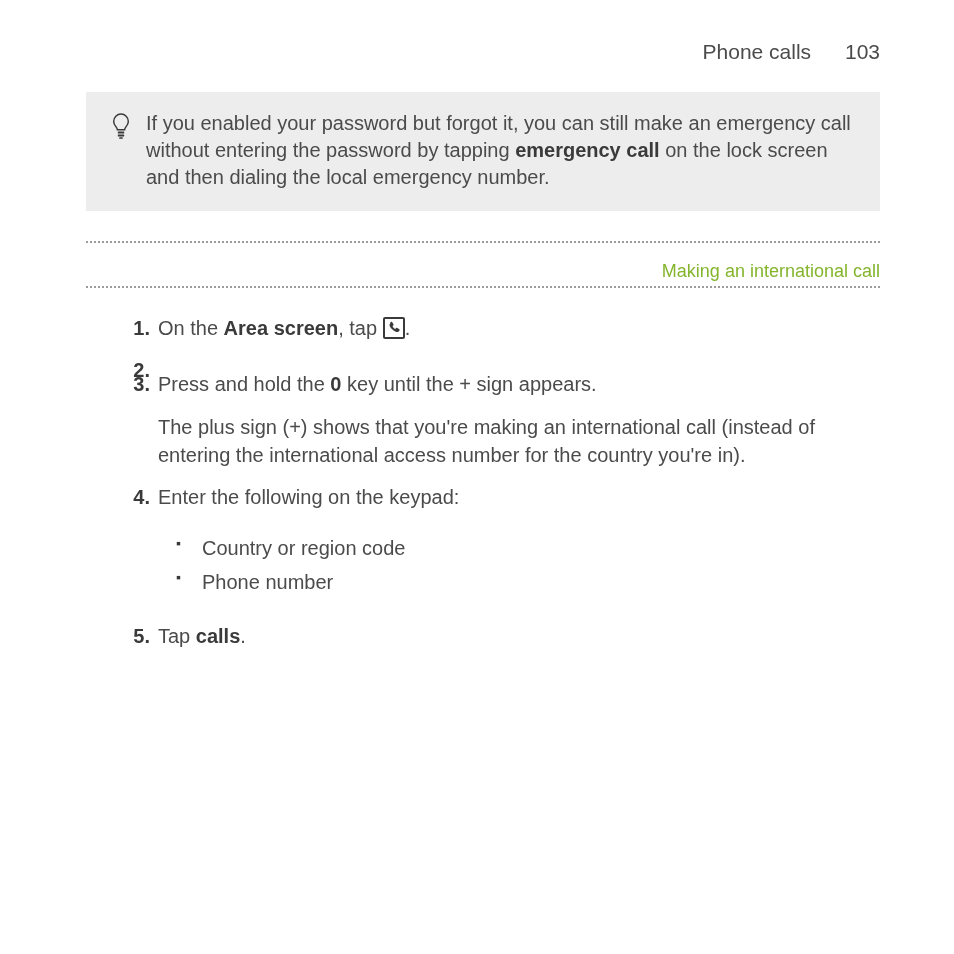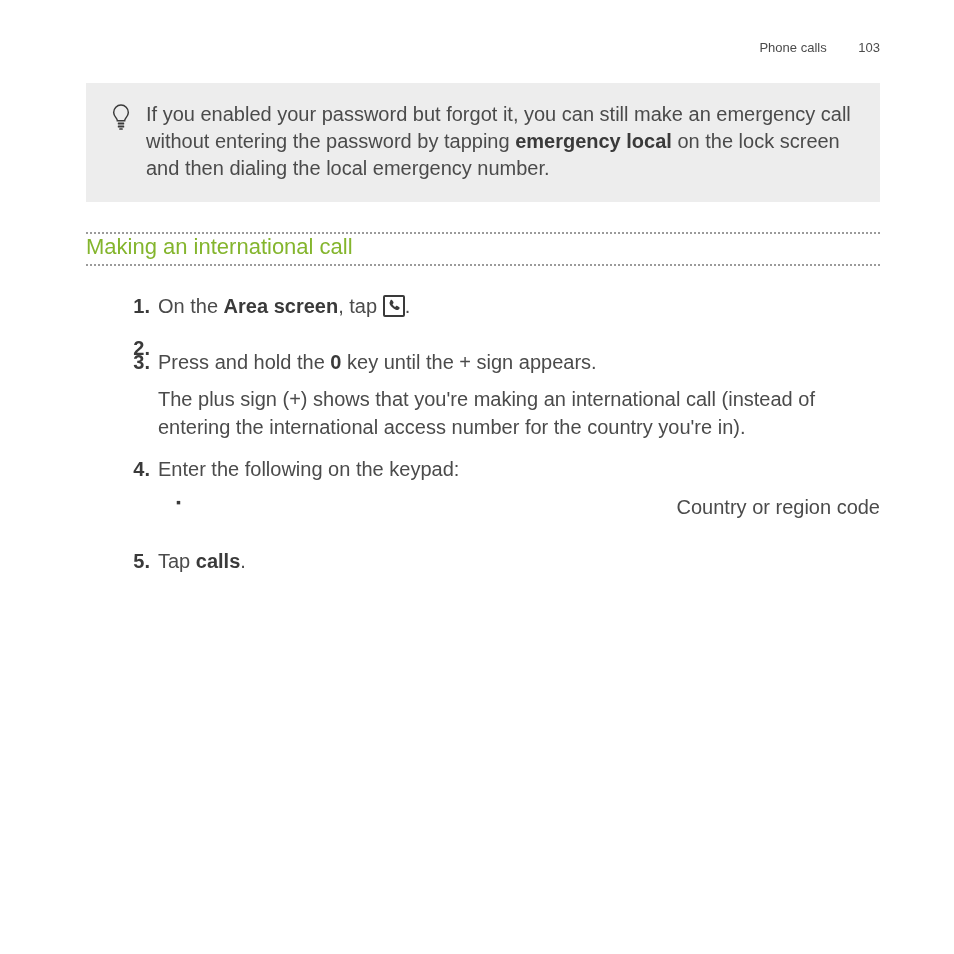--- a/index.html
+++ b/index.html
@@ -10,21 +10,21 @@
     background: #fff;
     font-family: "Segoe UI", "Helvetica Neue", Arial, sans-serif;
     color: #4b4b4b;
   }
   .page {
     box-sizing: border-box;
     padding: 40px 74px 0 86px;
   }
   .header-line {
     text-align: right;
-    font-size: 13px;
+    font-size: 21px;
     color: #4b4b4b;
     margin-bottom: 28px;
   }
   .header-line .sect {
     margin-right: 28px;
   }
   .tip-box {
     background: #ededed;
     padding: 18px 28px 20px 24px;
     margin-bottom: 30px;
@@ -51,23 +51,24 @@
     margin: 0 0 26px 0;
   }
   .dotline {
     border: none;
     border-top: 2px dotted #9b9b9b;
     margin: 0;
     height: 0;
   }
   .section-title {
     color: #84b52d;
-    font-size: 22px;
+    font-size: 18px;
     font-weight: 400;
-    margin: 0 0 4px 0;
+    margin: 18px 0 4px 0;
+    text-align: right;
   }
   ol.steps {
     list-style: none;
     margin: 0;
     padding: 0 0 0 36px;
   }
   ol.steps > li {
     position: relative;
     padding: 0 0 14px 36px;
     font-size: 20px;
@@ -81,27 +82,26 @@
     font-weight: 600;
     color: #3a3a3a;
     width: 28px;
     text-align: right;
   }
   ol.steps > li .bold {
     font-weight: 600;
     color: #3a3a3a;
   }
   ol.steps > li .desc {
-    margin-top: 9px;
+    margin-top: 15px;
   }
   ul.bullets {
     list-style: none;
-    margin: 10px 0 6px 18px;
+    margin: 23px 0 6px 18px;
     padding: 0;
-    text-align: right;
   }
   ul.bullets > li {
     position: relative;
     padding: 0 0 6px 26px;
     font-size: 20px;
     color: #4b4b4b;
   }
   ul.bullets > li:before {
     content: "\25AA"; 
     position: absolute;
@@ -167,35 +167,36 @@
   <div class="tip-box">
     <div class="tip-icon">
       <svg viewBox="0 0 24 30">
         <path d="M12 2 C7.6 2 4 5.6 4 10 c0 3 1.7 4.8 3 6.5 c0.5 0.7 1 1.5 1 2.5 h8 c0-1 0.5-1.8 1-2.5 c1.3-1.7 3-3.5 3-6.5 C20 5.6 16.4 2 12 2 z" fill="none" stroke="#3a3a3a" stroke-width="1.6"></path>
         <rect x="8.5" y="21" width="7" height="2.2" rx="0.6" fill="#3a3a3a"></rect>
         <rect x="8.5" y="24.2" width="7" height="2.2" rx="0.6" fill="#3a3a3a"></rect>
         <rect x="10" y="27.4" width="4" height="1.6" rx="0.6" fill="#3a3a3a"></rect>
       </svg>
     </div>
     <div class="tip-text">
-      <span>If you enabled your password but forgot it, you can still make an emergency call without entering the password by tapping </span><span class="bold">emergency local</span><span> on the lock screen and then dialing the local emergency number.</span>
+      <span>If you enabled your password but forgot it, you can still make an emergency call without entering the password by tapping </span><span class="bold">emergency call</span><span> on the lock screen and then dialing the local emergency number.</span>
     </div>
   </div>
 
   <div class="section-title-wrap">
     <hr class="dotline">
     <div class="section-title">Making an international call</div>
     <hr class="dotline">
   </div>
 
   <ol class="steps" id="steps">
       <li><span class="num">1.</span><span>On the <span class="bold">Area screen</span>, tap <span class="phone-tile inline-icon"><svg viewBox="0 0 16 16">
               <path d="M4.5 2.2 c0.8-0.8 1.4-0.6 1.9 0.2 l1 1.7 c0.3 0.5 0.2 1 -0.2 1.4 l-0.7 0.7 c0.5 1.2 1.5 2.2 2.7 2.7 l0.7-0.7 c0.4-0.4 0.9-0.5 1.4-0.2 l1.7 1 c0.8 0.5 1 1.1 0.2 1.9 l-0.9 0.9 c-0.6 0.6 -2.3 0.4 -4.4 -1 C5.4 9.1 3.7 6.7 3.5 5.3 c-0.1-0.7 0.1-1.2 0.5-1.6 z" fill="#3a3a3a"></path>
             </svg></span>.</span></li>
       <li><span class="num">2.</span></li>
       <li><span class="num">3.</span><span>Press and hold the <span class="bold">0</span> key until the + sign appears.</span><div class="desc">The plus sign (+) shows that you're making an international call (instead of entering the international access number for the country you're in).</div></li>
       <li><span class="num">4.</span><span>Enter the following on the keypad:</span><ul class="bullets">
           <li>Country or region code</li>
+          <li>Phone number</li>
         </ul></li>
       <li><span class="num">5.</span><span>Tap <span class="bold">calls</span>.</span></li>
     </ol>
 
 </div>
 
 </body></html>

